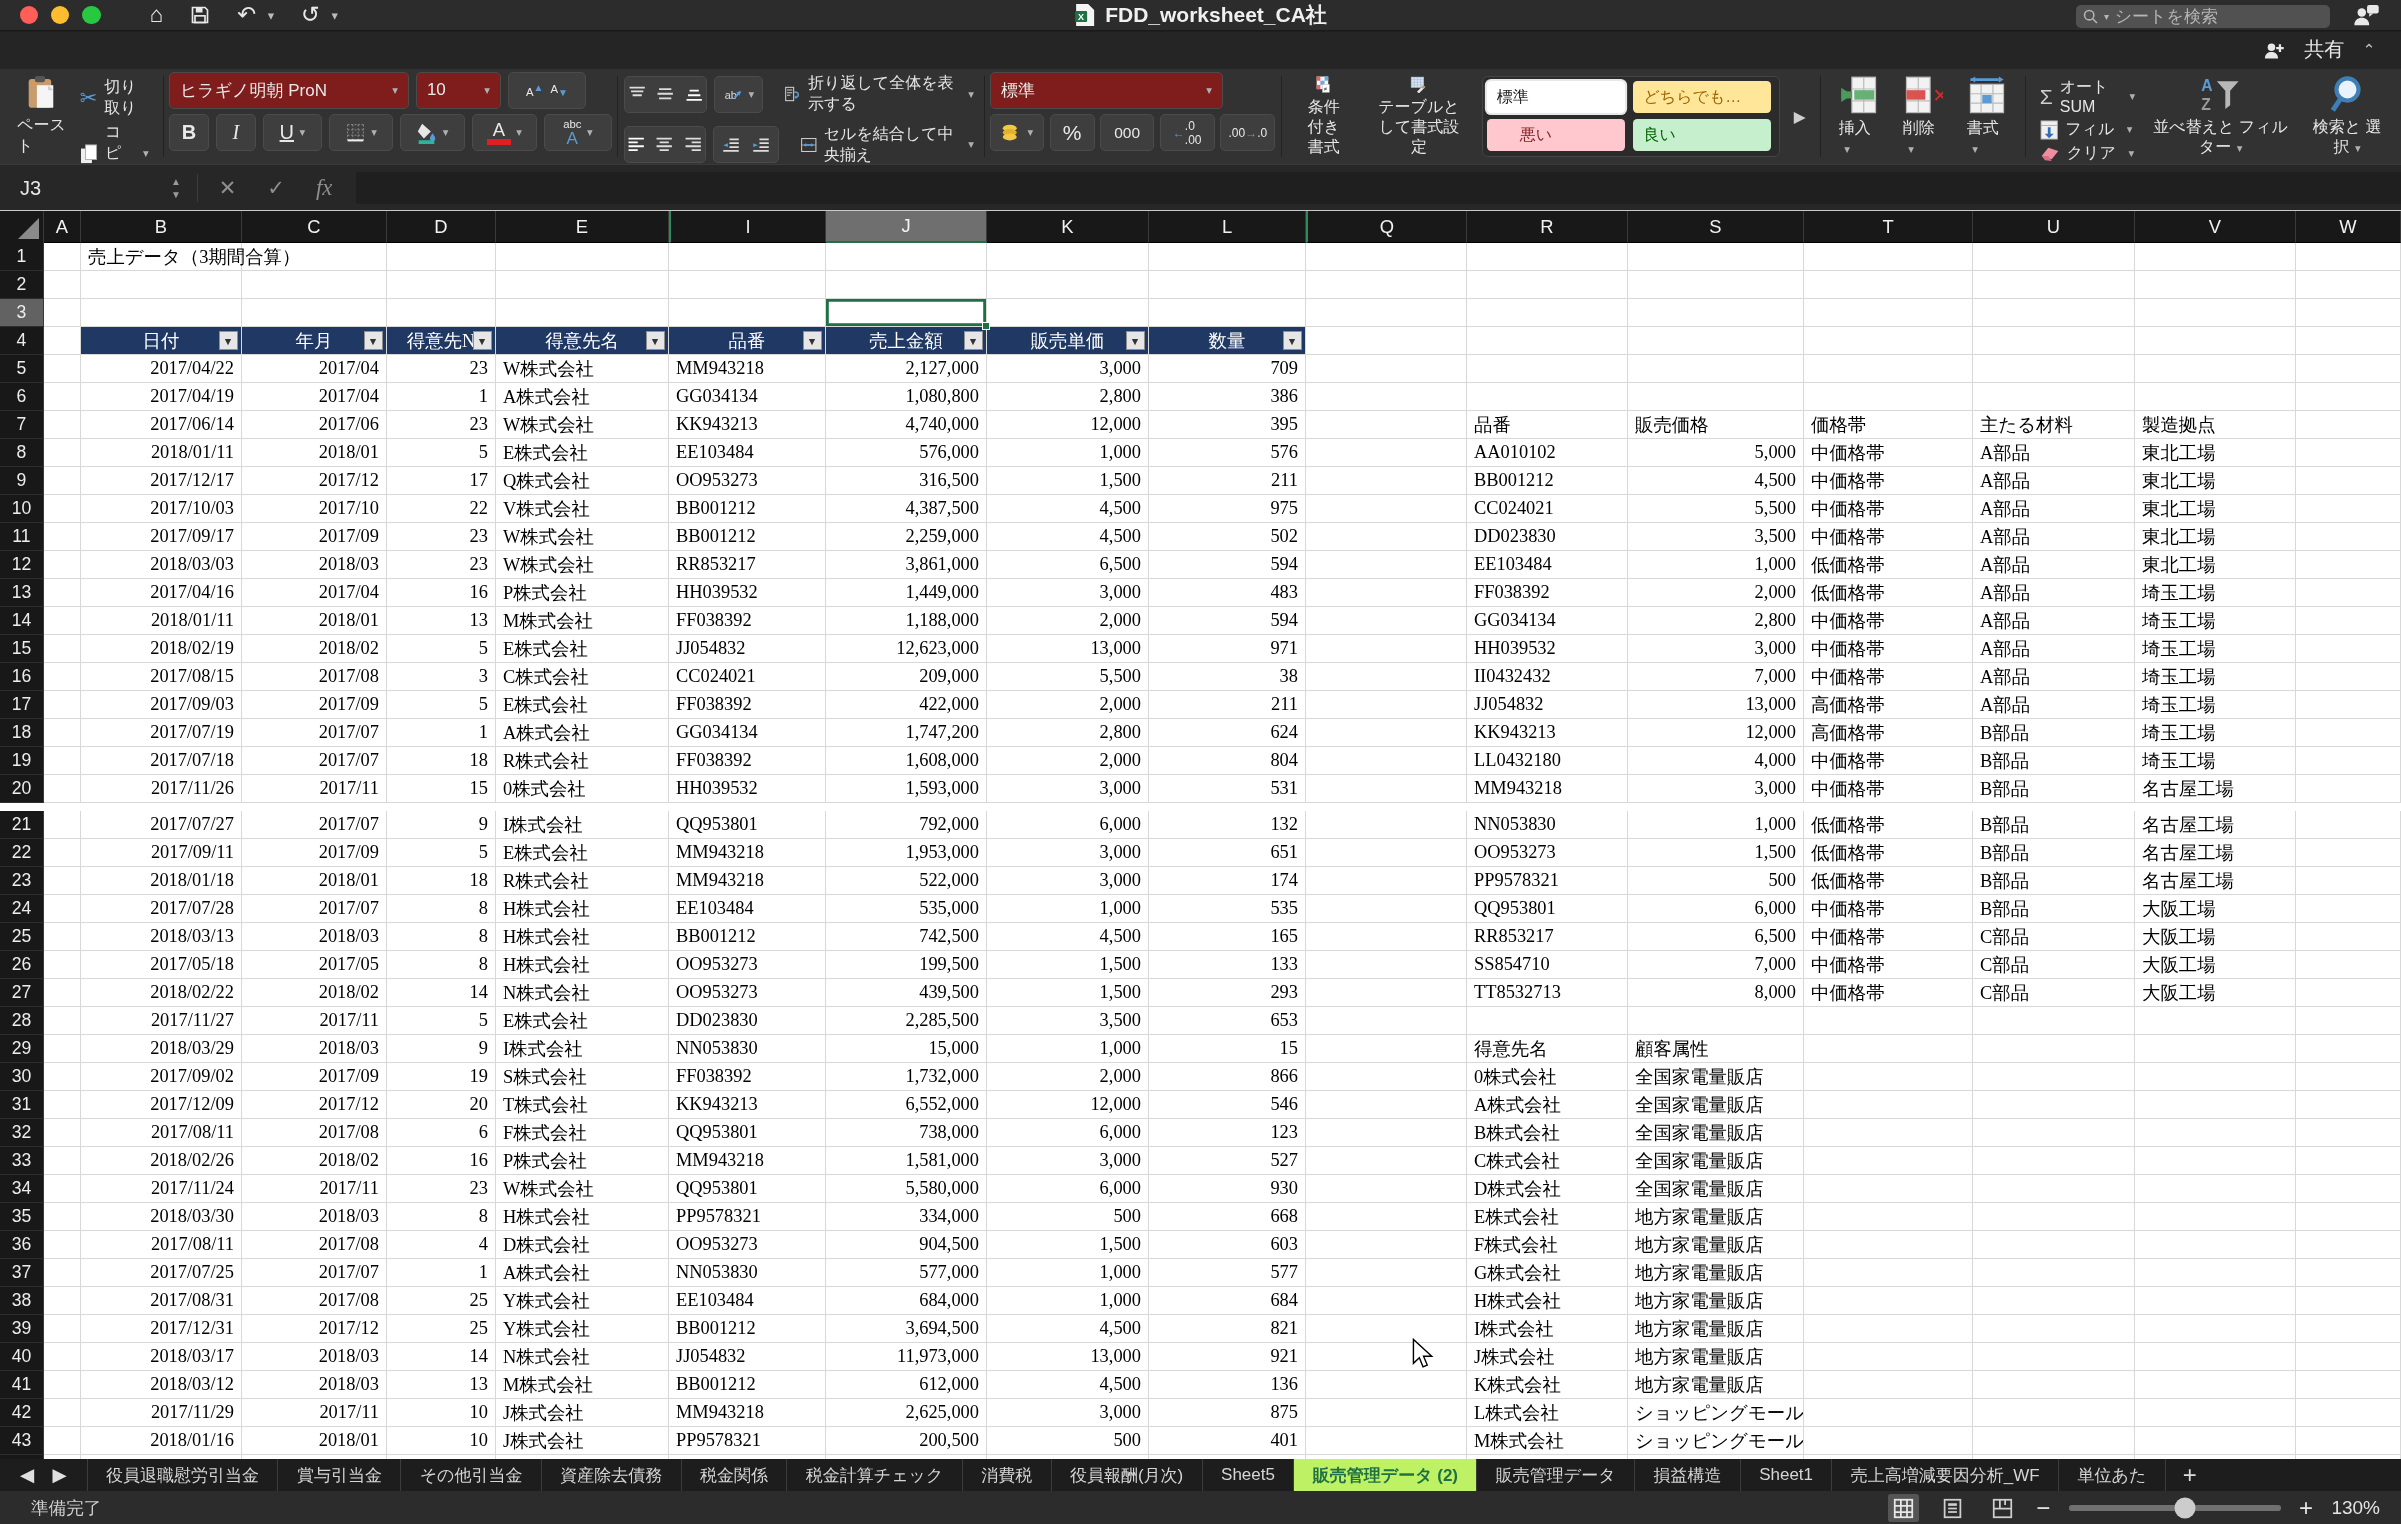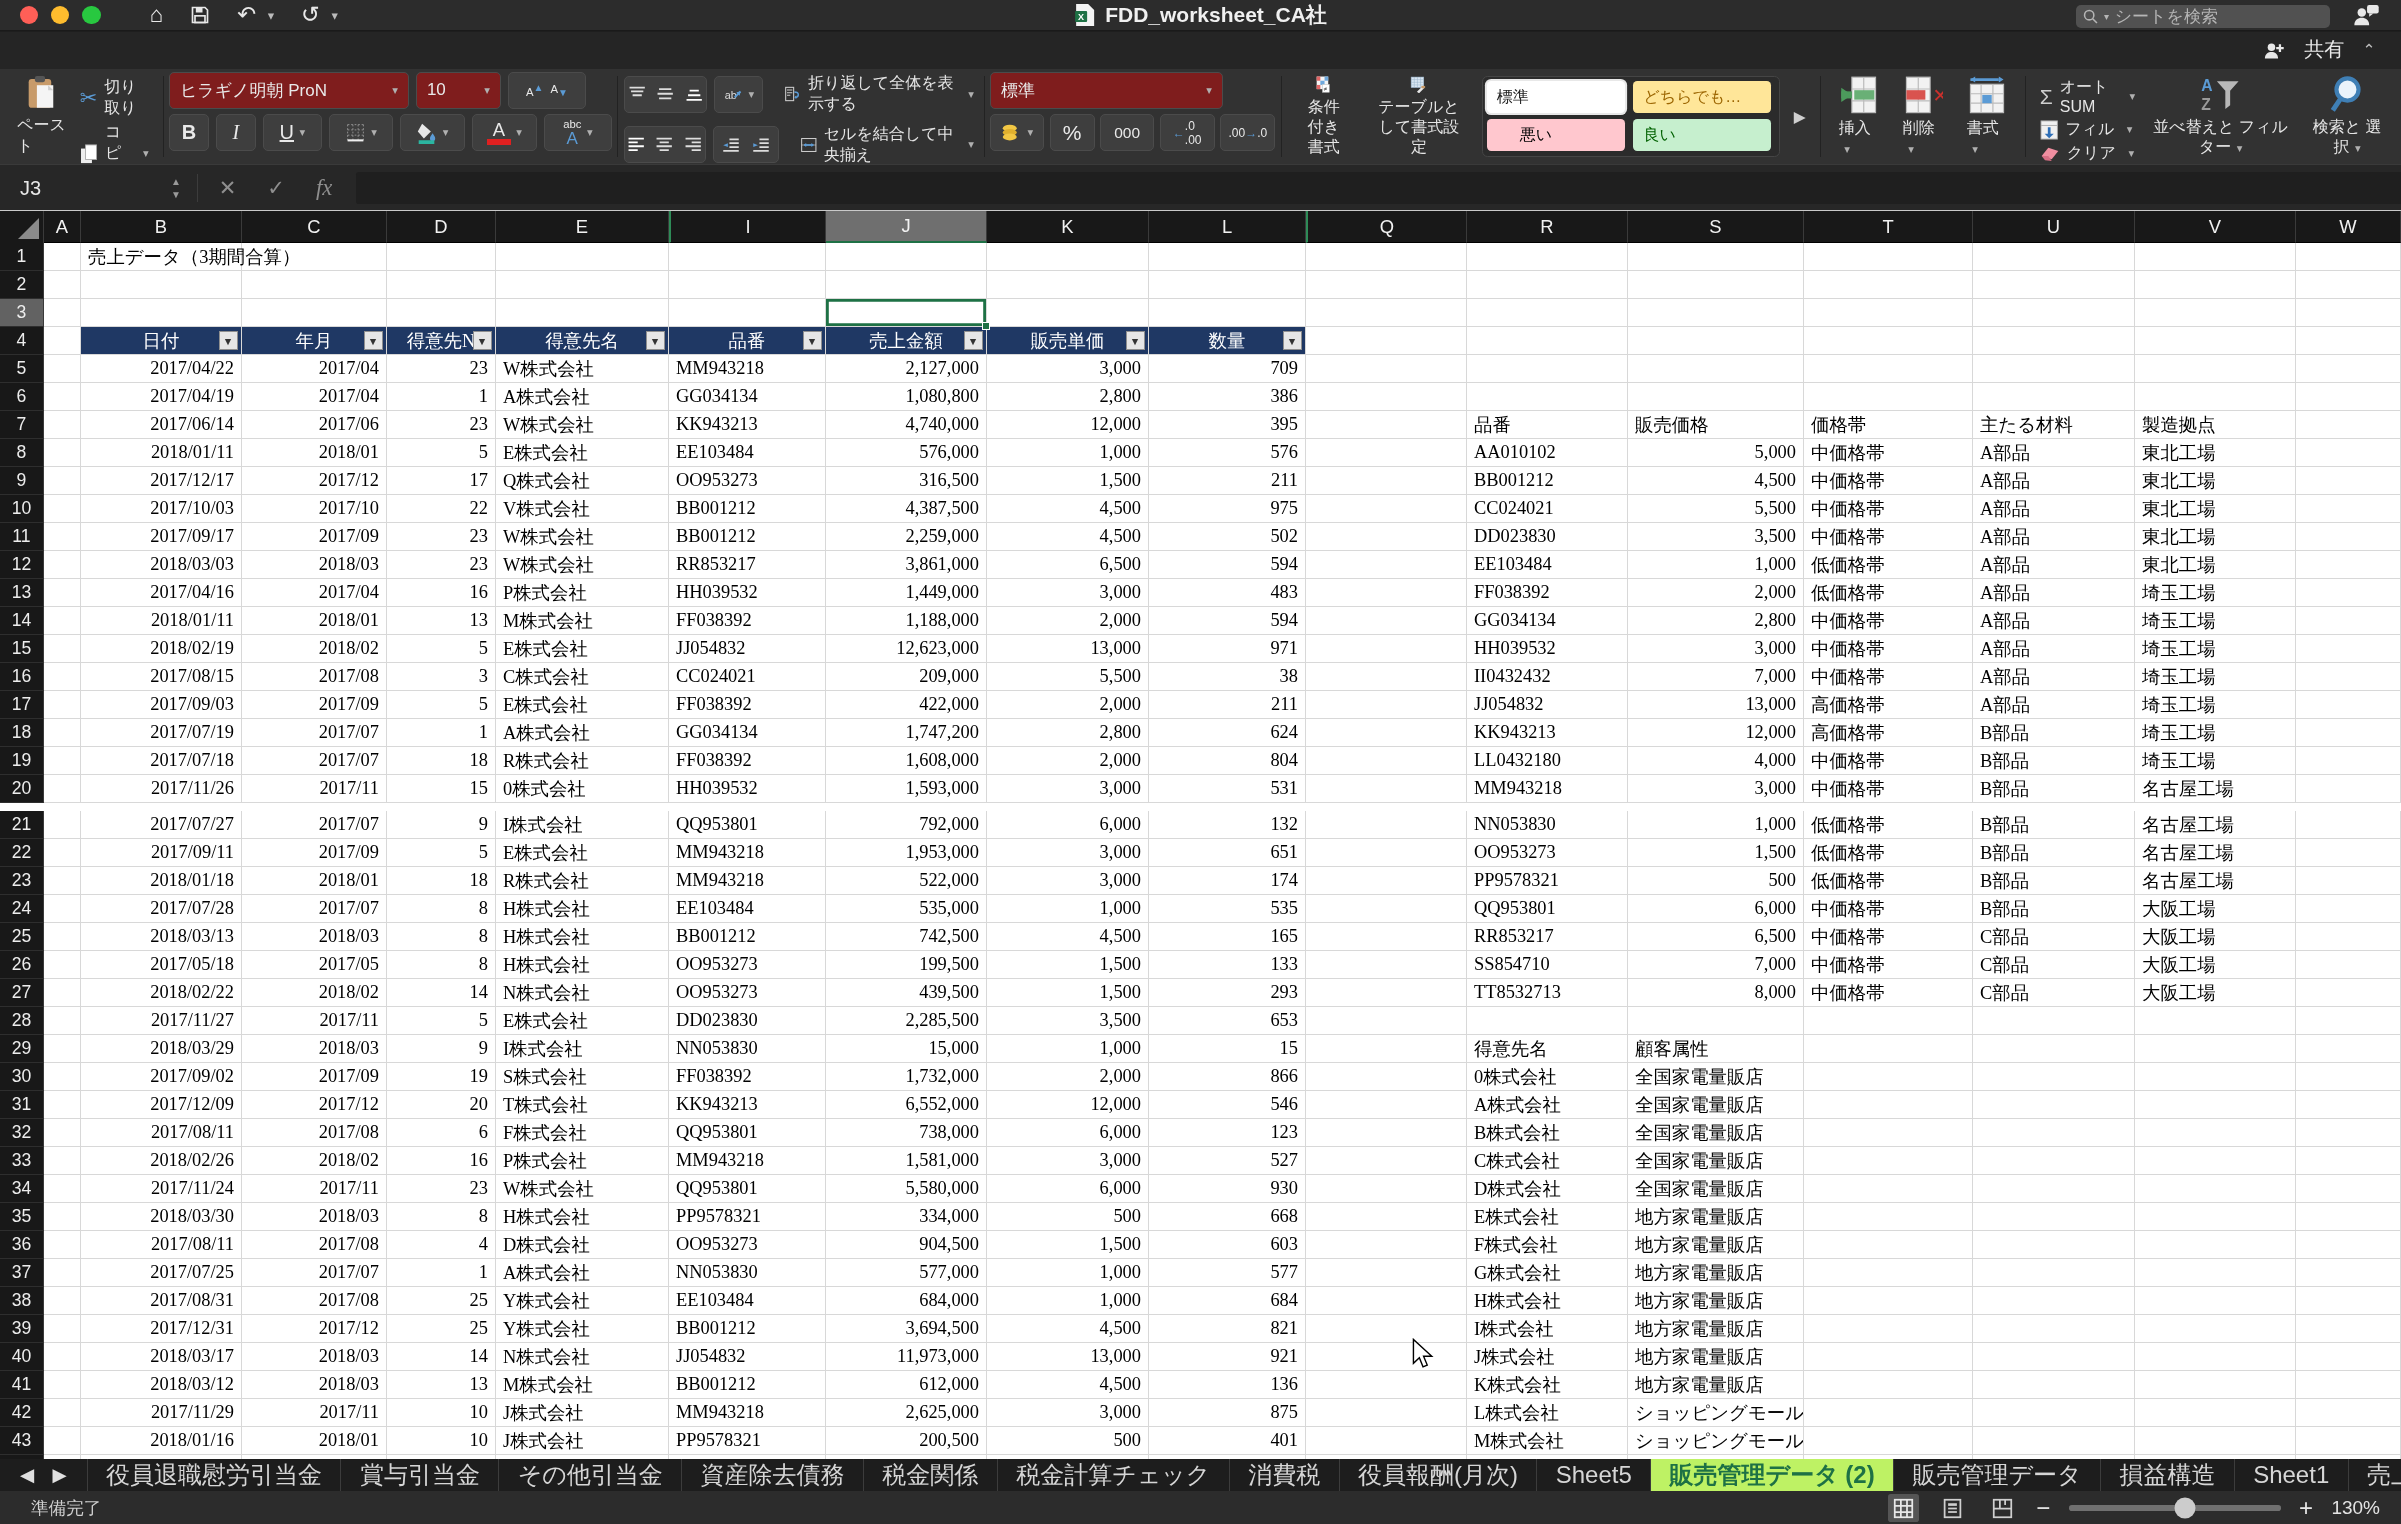--- a/index.html
+++ b/index.html
@@ -85,21 +85,21 @@
   .filterbtn { position:absolute; right:3.5px; top:4.2px; width:19px; height:19px; background:#e6e6e6;
     border:0.7px solid #8f8f8f; display:flex; align-items:center; justify-content:center;
     font-size:10.6px; color:#333; font-family:"Liberation Sans",sans-serif; }
   .cell.sel { position:relative; box-shadow:inset 0 0 0 2.8px #1e7145; overflow:visible; z-index:5; }
   .handle { position:absolute; right:-4.2px; bottom:-4.2px; width:8.5px; height:8.5px; background:#1e7145; border:1.4px solid #fff; }
 
   
   .sheettabs { position:absolute; left:0; top:1459px; width:100%; height:32px; background:#1d1d1d;
     display:flex; align-items:stretch; }
   .tabnav { display:flex; align-items:center; gap:18.4px; padding:0 20px; color:#e0e0e0; font-size:18.4px; }
-  .stab { display:flex; align-items:center; padding:0 18.4px; color:#d6d6d6; font-size:24px;
+  .stab { display:flex; align-items:center; padding:0 18.4px; color:#d6d6d6; font-size:17px;
     border-left:0.7px solid #3c3c3c; white-space:nowrap; }
   .stab:last-of-type{ border-right:0.7px solid #3c3c3c; }
   .stab.active { background:#bef264; color:#1e7145; font-weight:bold; border-radius:0 0 0 0; }
   .plus-tab { display:flex; align-items:center; padding:0 17px; color:#dcdcdc; font-size:24px; }
 
   
   .statusbar { position:absolute; left:0; top:1491px; width:100%; height:34px; background:#2c2c2c;
     display:flex; align-items:center; color:#cfcfcf; font-size:17.6px; }
   .status-left { margin-left:31px; }
   .status-right { position:absolute; right:21px; display:flex; align-items:center; gap:18.4px; }
@@ -385,21 +385,21 @@
           <rect x="1" y="2" width="24" height="20" fill="#dbe8f4" stroke="#9ab4cc"></rect>
             <path d="M1 7h24M1 12h24M1 17h24M7 2v20M13 2v20M19 2v20" stroke="#9ab4cc" stroke-width="1"></path>
           <path d="M12 30l10-10 4 3-10 10z" fill="#e8e8e8"></path>
             <ellipse cx="24" cy="21" rx="4" ry="2.6" fill="#c89b6a"></ellipse>
         </svg>
         <span class="lbl-center">テーブルとして書式設定</span>
       </div>
       <div class="gallery" id="style-gallery">
           <div class="chip" style="background: rgb(255, 255, 255); color: rgb(34, 34, 34); box-shadow: rgb(232, 232, 232) 0px 0px 0px 2.1px;">標準</div>
           <div class="chip" style="background: rgb(255, 230, 153); color: rgb(156, 101, 0);">どちらでも…</div>
-          <div class="chip" style="background: rgb(255, 199, 206); color: #000000; padding-left: 33px;">悪い</div>
+          <div class="chip" style="background: rgb(255, 199, 206); color: #7f1d1d; padding-left: 33px;">悪い</div>
           <div class="chip" style="background: rgb(198, 239, 206); color: rgb(0, 97, 0);">良い</div>
         </div>
       <div class="gal-arrow">▶</div>
     </div>
     <div class="rsep"></div>
 
     <div class="rgroup" style="gap:7px">
       <div class="bigbtn">
         <svg width="40" height="40" viewBox="0 0 32 32">
           <rect x="10" y="1" width="20" height="30" fill="#f2f2f2" stroke="#bbb"></rect>

